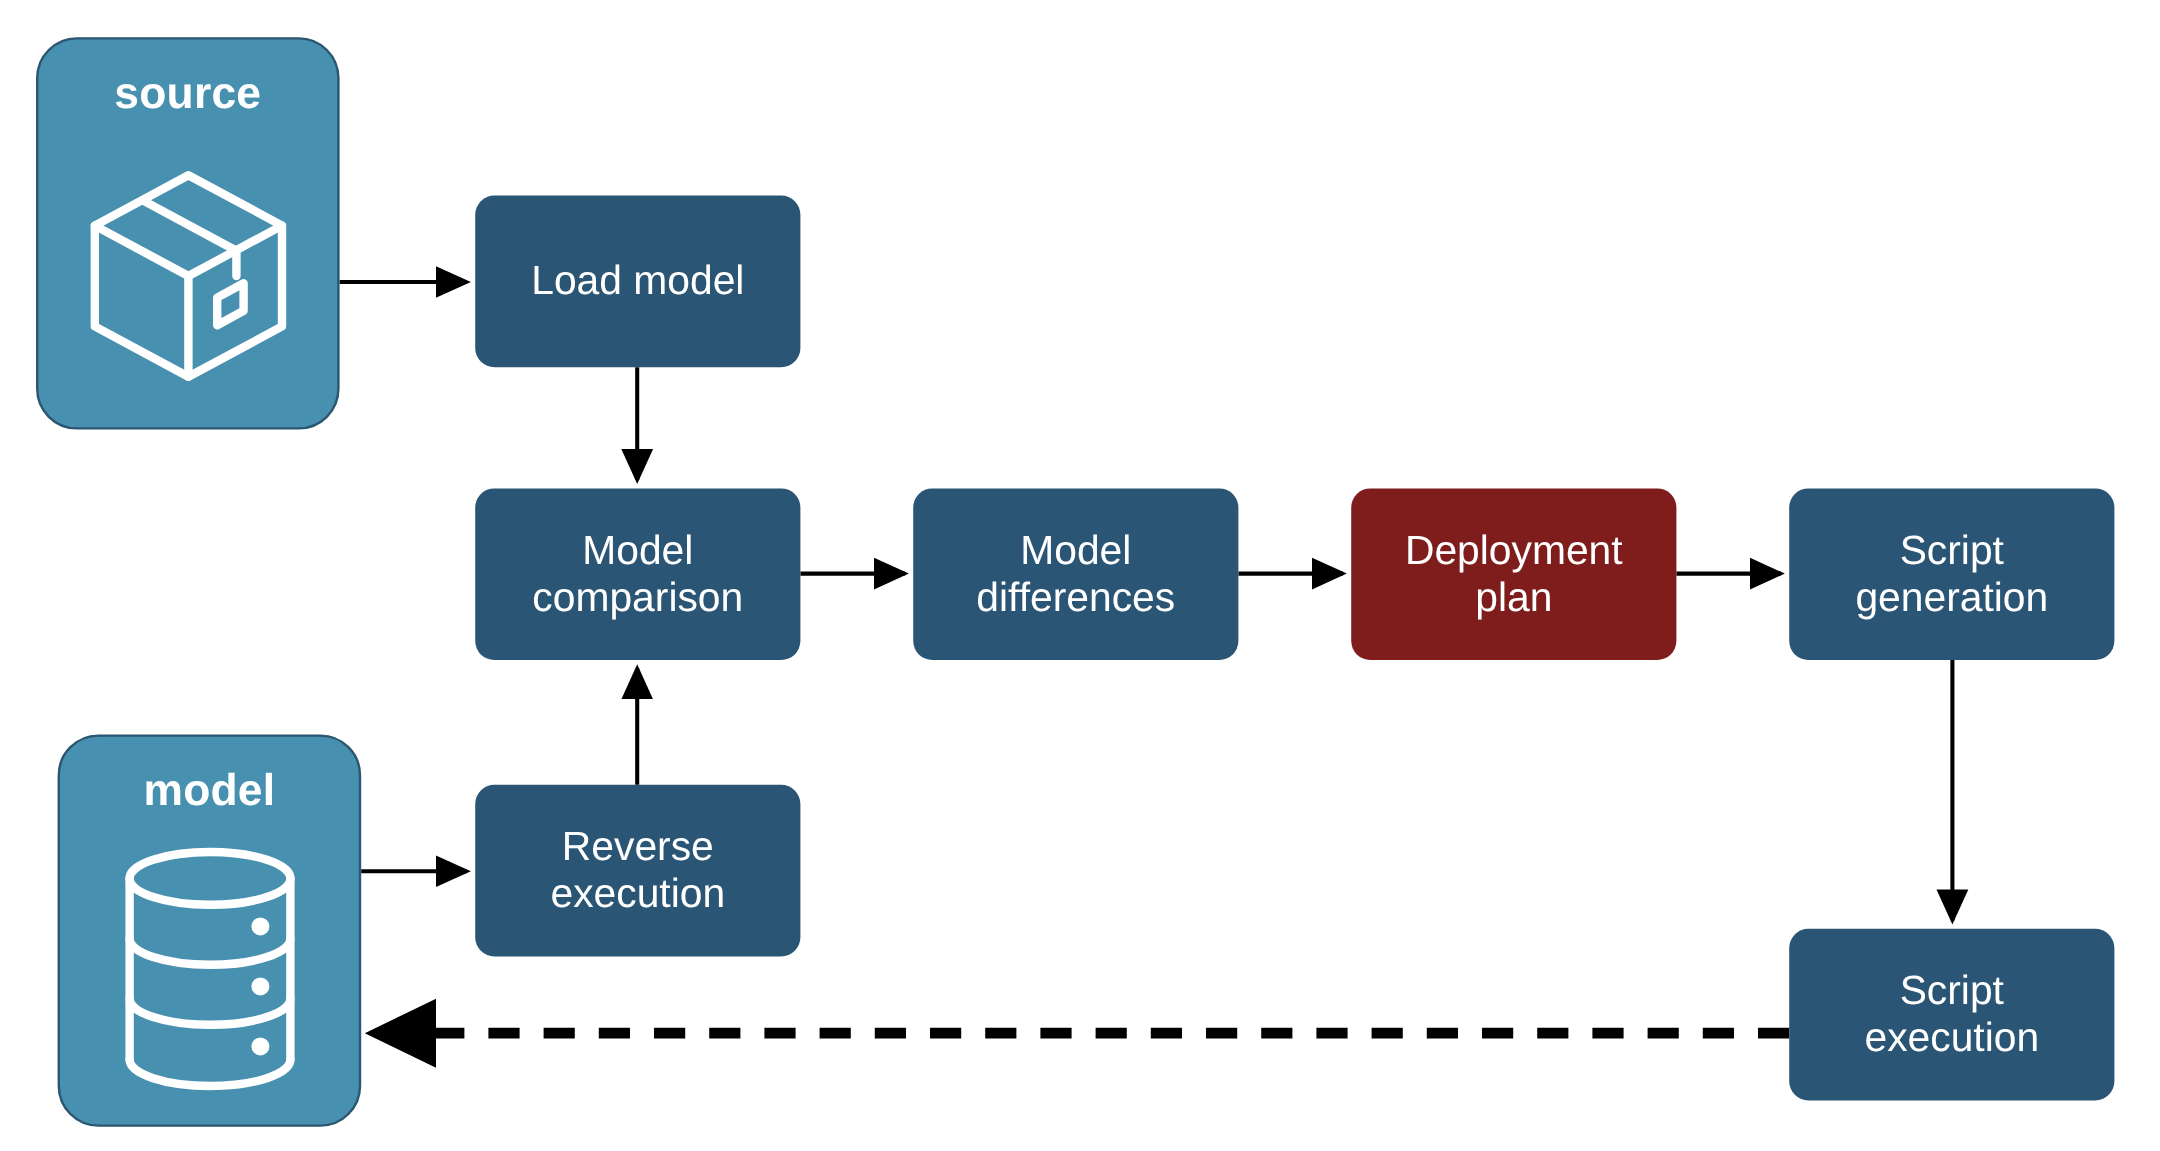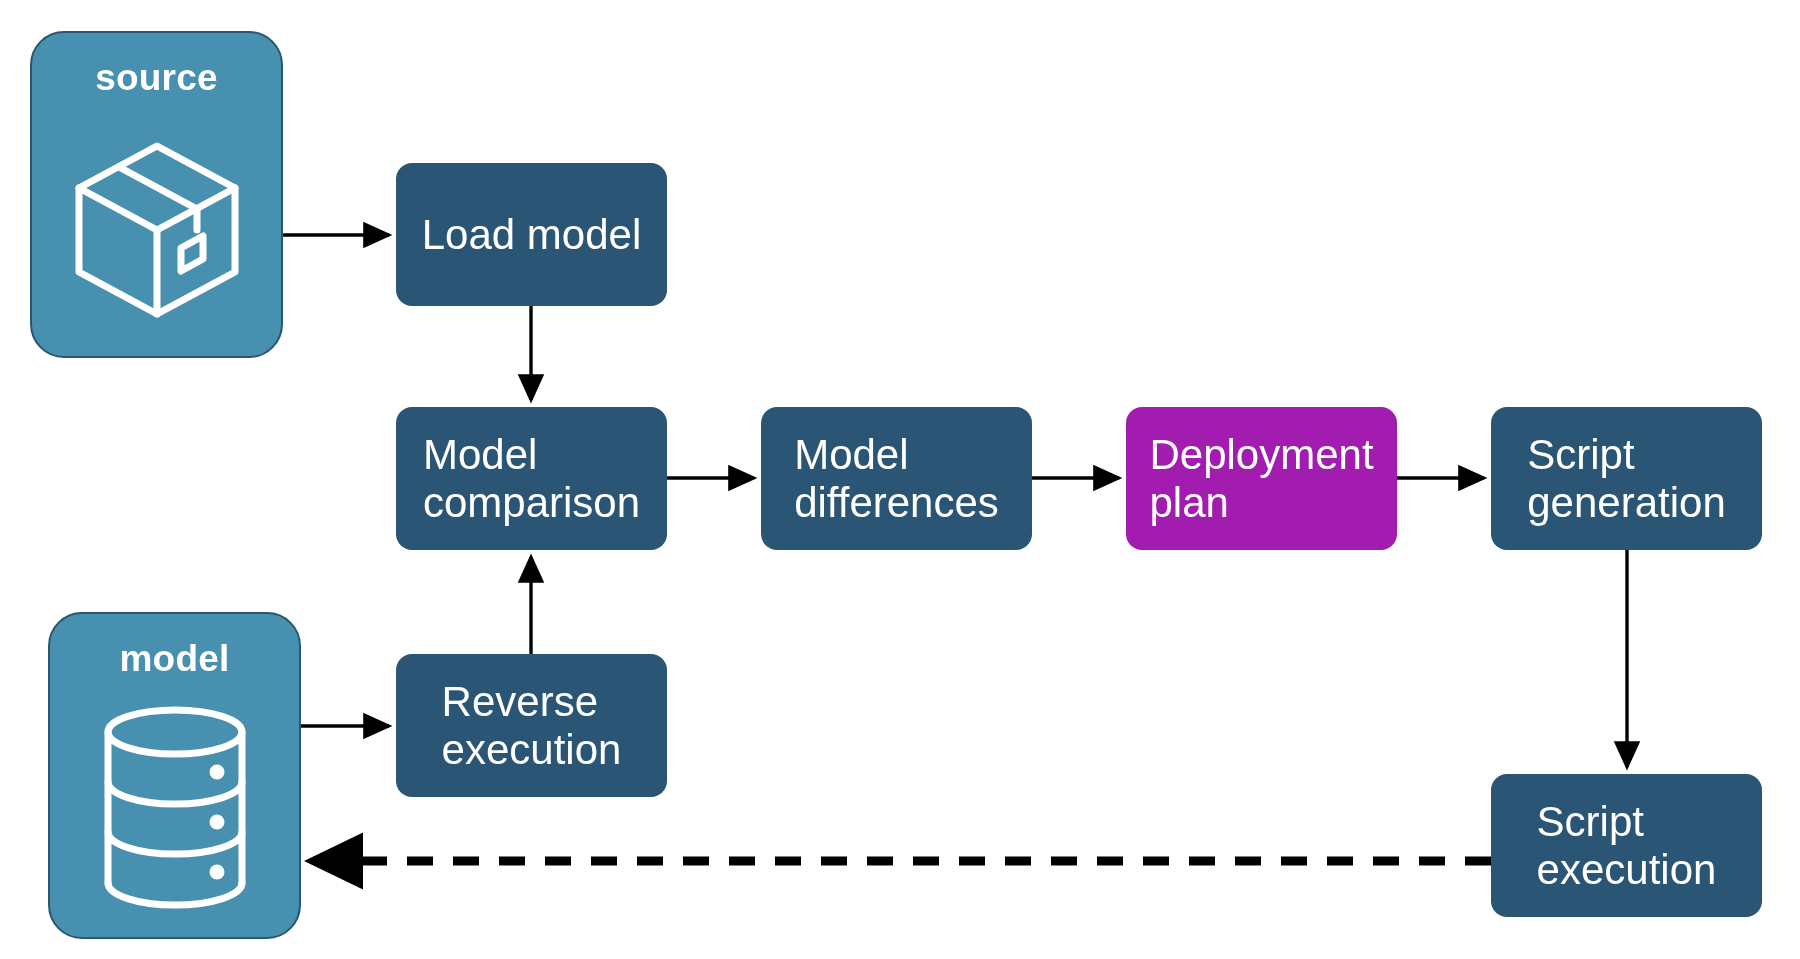--- a/index.html
+++ b/index.html
@@ -57,22 +57,23 @@
   }
 
   
   .node {
     position: absolute;
     border-radius: 16px;
     box-sizing: border-box;
     display: flex;
     align-items: center;
     justify-content: center;
+    text-align: center;
     color: #ffffff;
-    font-size: 42px;
+    font-size: 34px;
     line-height: 1.12;
     padding: 4px 10px;
     z-index: 3;
     white-space: pre-line;
     user-select: none;
   }
 </style>
 </head>
 <body>
 
@@ -147,21 +148,21 @@
   </div>
 
   <div class="node" style="left:396px; top:163px; width:271px; height:143px; background:#2b5574;">Load model</div>
 
   <div class="node" style="left:396px; top:407px; width:271px; height:143px; background:#2b5574;">Model
 comparison</div>
 
   <div class="node" style="left:761px; top:407px; width:271px; height:143px; background:#2b5574;">Model
 differences</div>
 
-  <div class="node" style="left:1126px; top:407px; width:271px; height:143px; background:#a21caf;">Deployment
+  <div class="node" style="left:1126px; top:407px; width:271px; height:143px; background:#7f1d1d;">Deployment
 plan</div>
 
   <div class="node" style="left:1491px; top:407px; width:271px; height:143px; background:#2b5574;">Script
 generation</div>
 
   <div class="node" style="left:396px; top:654px; width:271px; height:143px; background:#2b5574;">Reverse
 execution</div>
 
   <div class="node" style="left:1491px; top:774px; width:271px; height:143px; background:#2b5574;">Script
 execution</div>

